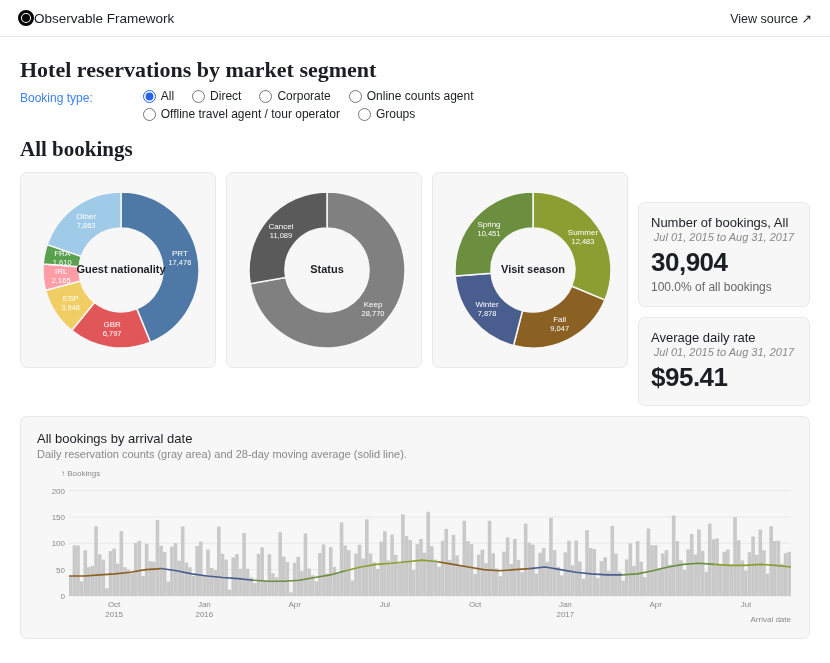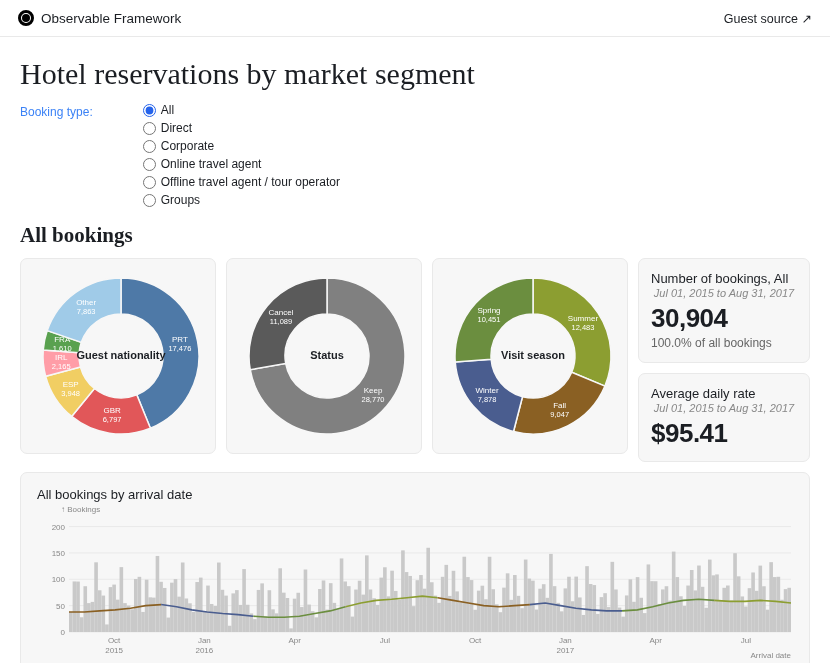--- a/index.html
+++ b/index.html
@@ -1,35 +1,35 @@
 <!DOCTYPE html>
 <html><head>
 <meta charset="utf-8">
 <style>
 * { box-sizing: border-box; margin: 0; padding: 0; }
 body { font-family: -apple-system, BlinkMacSystemFont, "Segoe UI", sans-serif; color: #1b1e23; background: #fff; width: 830px; }
 .topbar { display: flex; justify-content: space-between; align-items: center; padding: 10px 18px; border-bottom: 1px solid #e9e9e9; }
-.brand { display: flex; align-items: center; gap: 7px; font-size: 13.5px; font-weight: 500; text-align: center; }
+.brand { display: flex; align-items: center; gap: 0; font-size: 13.5px; font-weight: 500; text-align: center; }
 .brand-logo { width: 16px; height: 16px; border-radius: 50%; border: 3.5px solid #000; position: relative; }
 .brand-logo::after { content:""; position:absolute; inset:1px; background:#000; border-radius:50%; }
 .source-link { font-size: 12.5px; color: #1b1e23; text-decoration: none; }
 .source-link::after { content: " \2197"; }
 .content { padding: 20px; }
-h1 { font-family: Georgia, serif; font-size: 30px; font-weight: 400; margin-bottom: 12px; }
+h1 { font-family: Georgia, serif; font-size: 22px; font-weight: 700; margin-bottom: 6px; }
 .subtitle { font-family: Georgia, serif; font-style: italic; font-size: 14px; color: #666; margin-bottom: 14px; }
 .filter-row { display: flex; align-items: flex-start; gap: 50px; font-size: 12px; margin-bottom: 16px; }
 .filter-label { color: #3b82f6; padding-top:2px;}
-.radio-group { display: flex; flex-wrap: wrap; gap: 4px 18px; max-width: 500px; flex-direction: column; }
+.radio-group { display: flex; flex-wrap: wrap; gap: 4px 18px; max-width: 500px; }
 .radio-item { display: flex; align-items: center; gap: 5px; cursor: pointer; }
 .radio-item input { accent-color: #2563eb; margin:0;}
 h2 { font-family: Georgia, serif; font-size: 21px; font-weight: 700; margin-bottom: 10px; }
 .grid-top { display: grid; grid-template-columns: 196px 196px 196px 1fr; gap: 10px; margin-bottom: 10px; }
 .card { background: #f7f7f7; border: 1px solid #e9e9e9; border-radius: 7px; padding: 12px; }
 .donut-card { height: 196px; display:flex; align-items:center; justify-content:center; position:relative;}
-.right-col { display: flex; flex-direction: column; gap: 10px; }
+.right-col { display: flex; flex-direction: column; gap: 10px; margin-top: 30px; }
 .stat-label { font-size: 13px; font-weight: 500; }
 .stat-range { font-size: 11px; color: #888; margin-top:1px; font-style:italic;text-align:center;}
 .stat-big { font-size: 26px; font-weight: 700; margin-top: 4px; letter-spacing:-0.5px;}
 .stat-sub { font-size: 12px; color: #666; margin-top: 2px; }
 .wide-card { padding: 14px 16px 12px; }
 .wc-title { font-size: 13px; font-weight: 500; }
 .wc-sub { font-size: 11px; color: #888; margin-top:2px; margin-bottom:6px;}
 svg { display:block; }
 .donut-center { font-size: 11px; font-weight:600; fill:#1b1e23; text-anchor:middle; }
 .slice-label { font-size: 8px; fill:#fff; text-anchor:middle; font-weight:500;}
@@ -37,21 +37,21 @@
 .axis-txt { font-size: 8px; fill:#888; }
 </style>
 </head>
 <body>
 
 <div class="topbar">
   <div class="brand">
     <span class="brand-logo"></span>
     <span>Observable Framework</span>
   </div>
-  <a href="#" class="source-link">Guest source</a>
+  <a href="#" class="source-link">View source</a>
 </div>
 
 <div class="content">
   <h1>Hotel reservations by market segment</h1>
 
   <div class="filter-row">
     <div class="filter-label">Booking type:</div>
     <div class="radio-group" id="radio-group">
         <label class="radio-item">
           <input type="radio" name="bt" checked="" style="">
@@ -60,21 +60,21 @@
         <label class="radio-item">
           <input type="radio" name="bt" style="">
           <span>Direct</span>
         </label>
         <label class="radio-item">
           <input type="radio" name="bt" style="">
           <span>Corporate</span>
         </label>
         <label class="radio-item">
           <input type="radio" name="bt" style="">
-          <span>Online travel agent</span>
+          <span>Online counts agent</span>
         </label>
         <label class="radio-item">
           <input type="radio" name="bt" style="">
           <span>Offline travel agent / tour operator</span>
         </label>
         <label class="radio-item">
           <input type="radio" name="bt" style="">
           <span>Groups</span>
         </label>
       </div>
@@ -144,20 +144,21 @@
       <div class="card">
         <div class="stat-label">Average daily rate</div>
         <div class="stat-range">Jul 01, 2015 to Aug 31, 2017</div>
         <div class="stat-big">$95.41</div>
       </div>
     </div>
   </div>
 
   <div class="card wide-card">
     <div class="wc-title">All bookings by arrival date</div>
+    <div class="wc-sub">Daily reservation counts (gray area) and 28-day moving average (solid line).</div>
     <svg id="timeseries" width="760" height="160">
         <line x1="32" x2="754" y1="130" y2="130" stroke="#ddd" stroke-width="0.5"></line>
         <text x="28" y="133" text-anchor="end" class="axis-txt">0</text>
         <line x1="32" x2="754" y1="103.63636363636364" y2="103.63636363636364" stroke="#ddd" stroke-width="0.5"></line>
         <text x="28" y="106.63636363636364" text-anchor="end" class="axis-txt">50</text>
         <line x1="32" x2="754" y1="77.27272727272728" y2="77.27272727272728" stroke="#ddd" stroke-width="0.5"></line>
         <text x="28" y="80.27272727272728" text-anchor="end" class="axis-txt">100</text>
         <line x1="32" x2="754" y1="50.90909090909092" y2="50.90909090909092" stroke="#ddd" stroke-width="0.5"></line>
         <text x="28" y="53.90909090909092" text-anchor="end" class="axis-txt">150</text>
         <line x1="32" x2="754" y1="24.545454545454547" y2="24.545454545454547" stroke="#ddd" stroke-width="0.5"></line>

